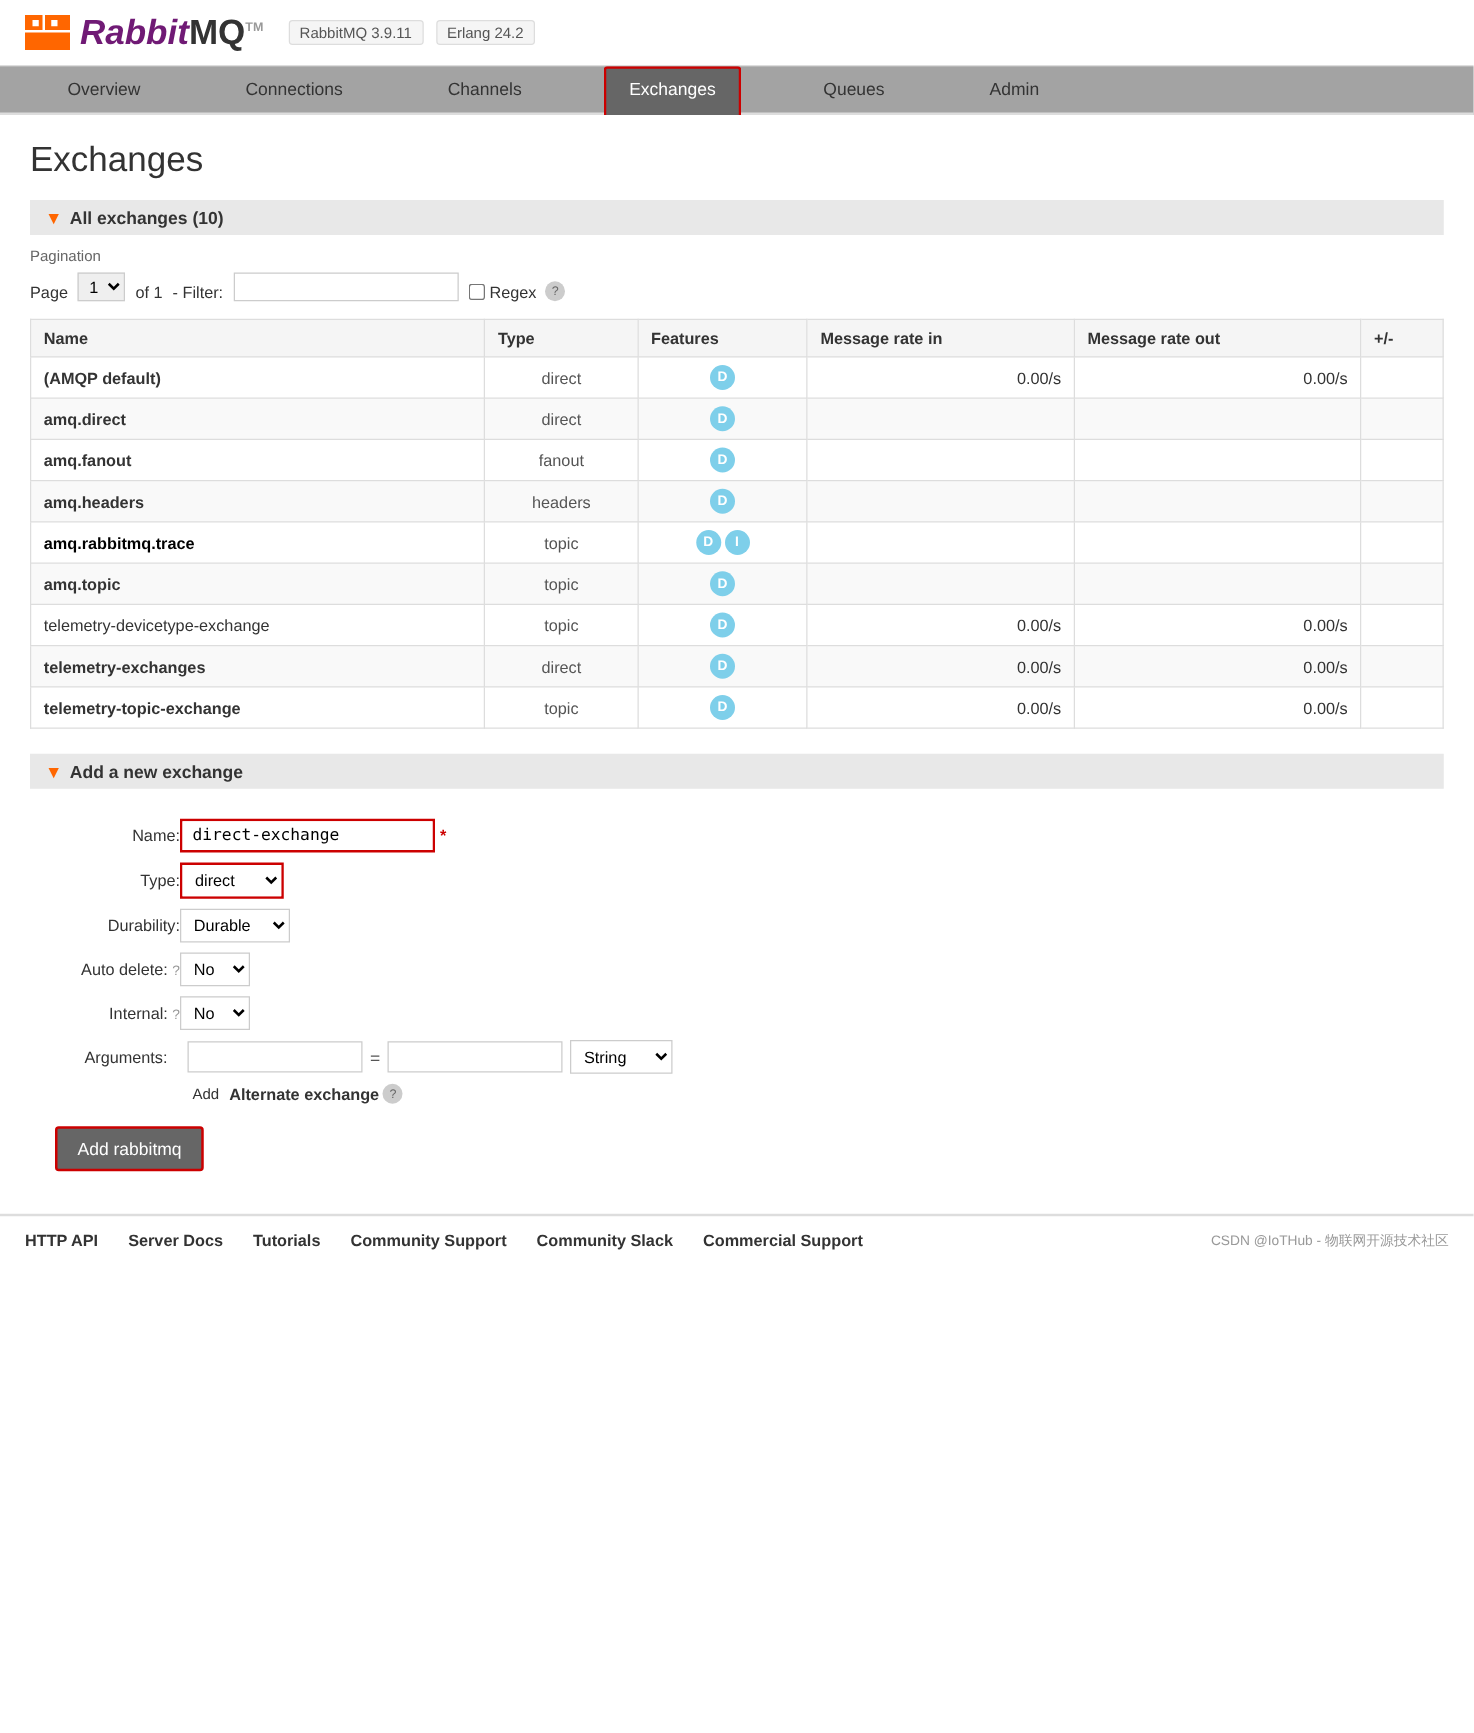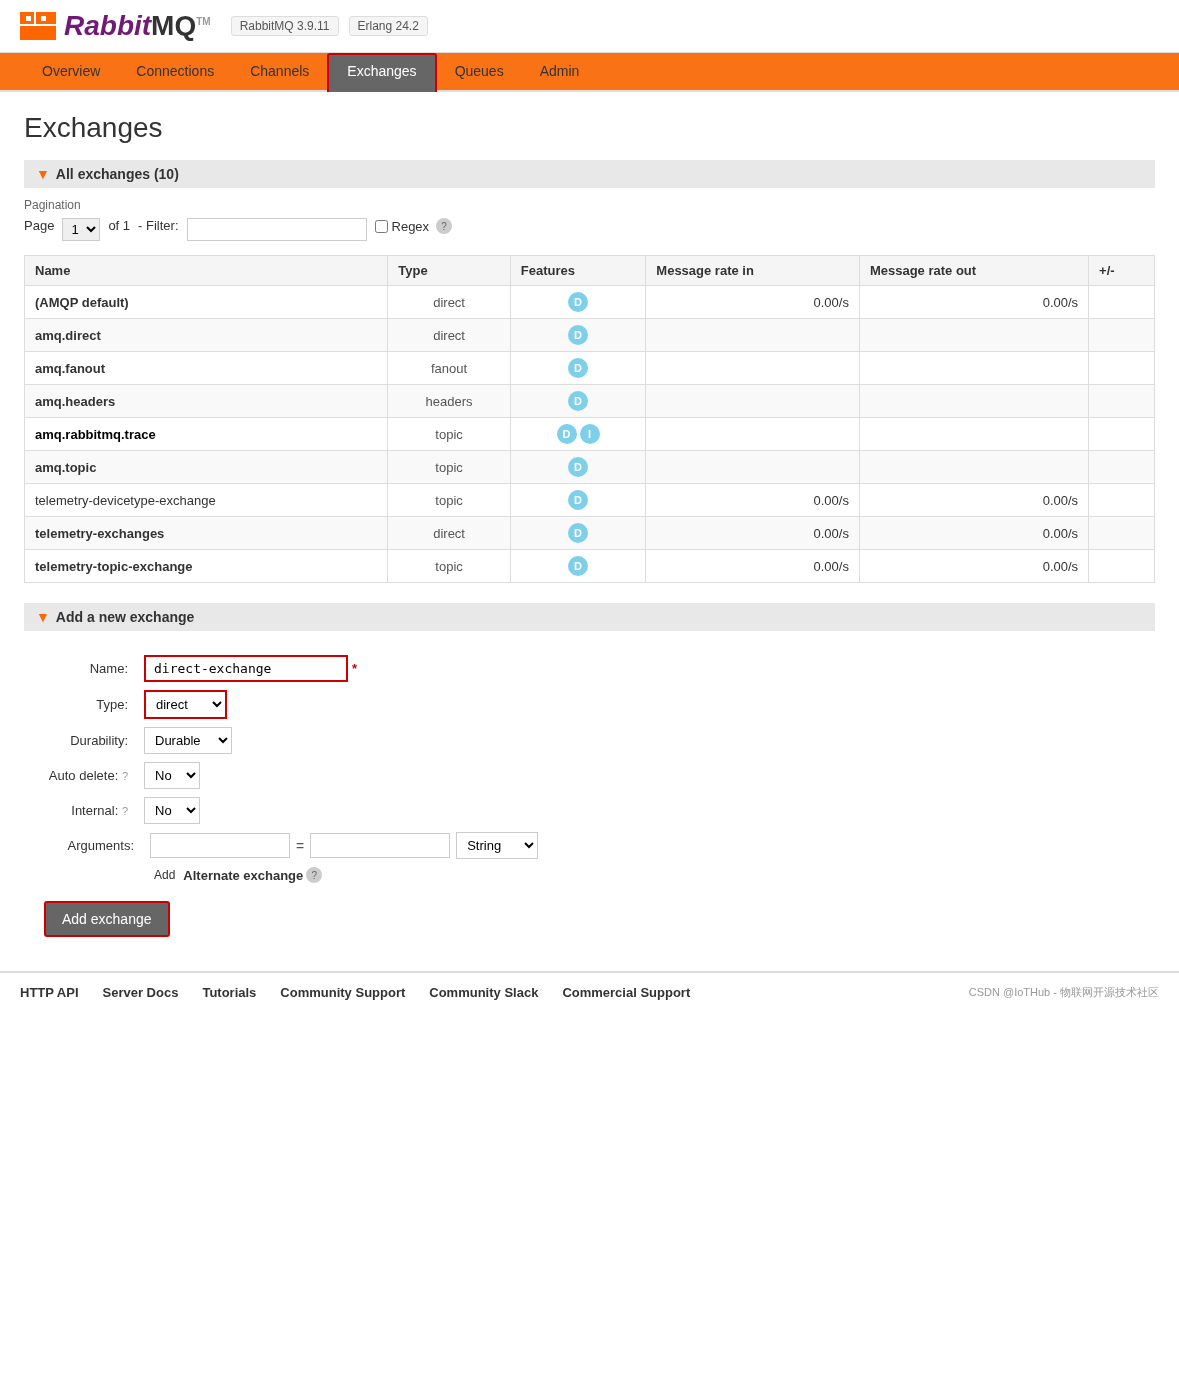--- a/index.html
+++ b/index.html
@@ -42,22 +42,23 @@
       border-radius: 3px;
       padding: 2px 8px;
       font-size: 12px;
       color: #555;
     }
 
     
     .main-nav {
       display: flex;
       border-bottom: 2px solid #ddd;
-      padding: 0 24px;
-      background: #f97316;
+      padding: 0 36px;
+      background: #a3a3a3;
+      gap: 48px;
     }
     .nav-item {
       padding: 10px 18px;
       cursor: pointer;
       font-size: 14px;
       color: #333;
       text-decoration: none;
       border-bottom: 3px solid transparent;
       margin-bottom: -2px;
     }
@@ -92,21 +93,21 @@
       margin-bottom: 10px;
     }
     .section-header .arrow { color: #FF6600; font-size: 14px; }
     .section-header-label { font-size: 14px; font-weight: bold; color: #333; }
 
     
     .pagination-area { margin-bottom: 14px; }
     .pagination-label { font-size: 12px; color: #666; margin-bottom: 6px; }
     .pagination-controls {
       display: flex;
-      align-items: flex-start;
+      align-items: flex-end;
       gap: 8px;
       font-size: 13px;
     }
     .pagination-controls select {
       padding: 2px 4px;
       font-size: 13px;
       border: 1px solid #ccc;
     }
     .filter-input {
       border: 1px solid #ccc;
@@ -166,21 +167,21 @@
       padding: 14px 10px;
     }
     .form-row {
       display: flex;
       align-items: center;
       margin-bottom: 8px;
     }
     .form-label {
       text-align: right;
       width: 110px;
-      padding-right: 16px;
+      padding-right: 0;
       font-size: 13px;
       color: #333;
     }
     .form-label .help { color: #999; font-size: 11px; cursor: pointer; }
     .name-input-wrap {
       border: 2px solid #cc0000;
       display: inline-flex;
       align-items: center;
     }
     .name-input {
@@ -518,21 +519,21 @@
       </div>
 
       
       <div class="form-row" style="margin-left: 110px;">
         <span class="add-link">Add</span>
         <span class="alt-link">Alternate exchange</span>
         <span class="help-badge">?</span>
       </div>
 
       
-      <button class="add-exchange-btn">Add exchange</button>
+      <button class="add-exchange-btn">Add rabbitmq</button>
     </div>
   </div>
 </div>
 
 <div class="footer">
   <a class="footer-link">HTTP API</a>
   <a class="footer-link">Server Docs</a>
   <a class="footer-link">Tutorials</a>
   <a class="footer-link">Community Support</a>
   <a class="footer-link">Community Slack</a>

